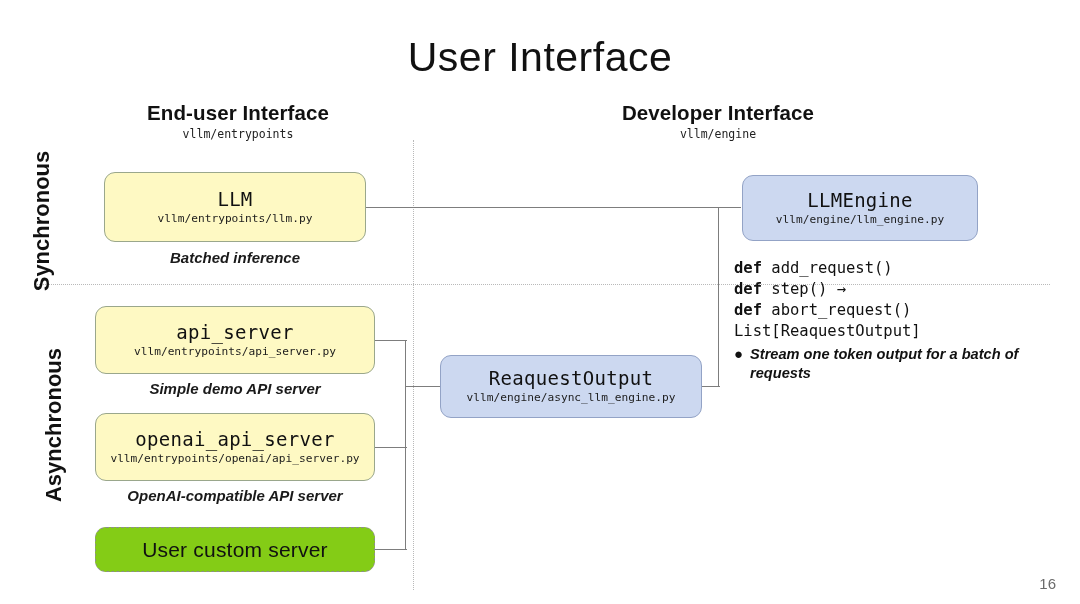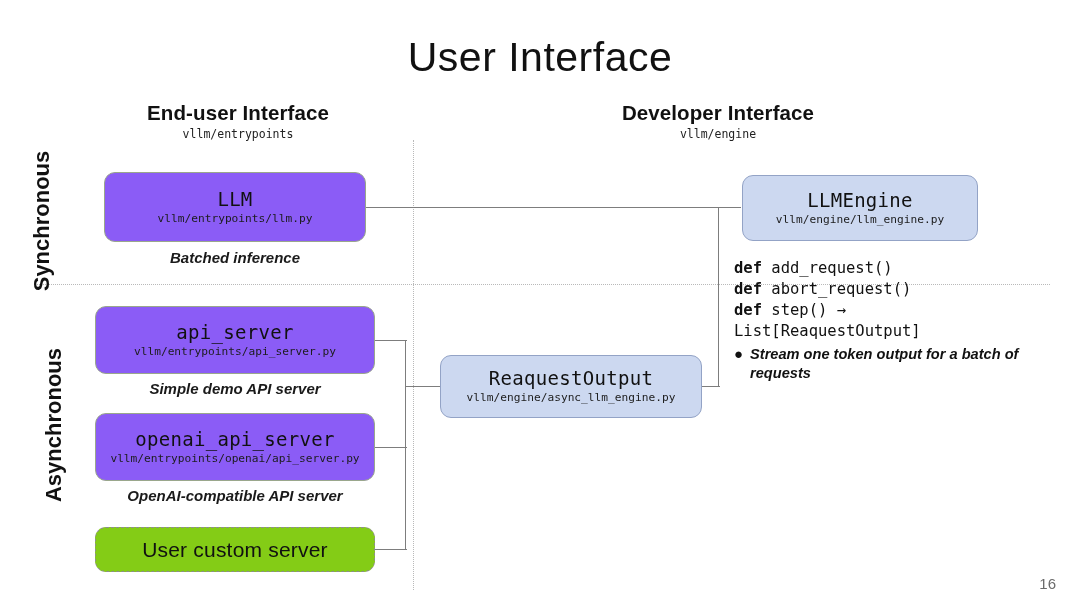--- a/index.html
+++ b/index.html
@@ -65,21 +65,21 @@
   
   .box{
     position:absolute;
     box-sizing:border-box;
     border:1.3px solid #9a9a9a;
     border-radius:11px;
     display:flex;flex-direction:column;
     align-items:center;justify-content:center;
     text-align:center;
   }
-  .box.green{background:#8b5cf6;border-color:#9aa78c;}
+  .box.green{background:#fef9c3;border-color:#9aa78c;}
   .box.blue{background:#ccd8f0;border-color:#93a3c6;}
   .box.dashed{background:#84cc16;border:1.6px dashed #8d8d8d;}
   .box .b-title{
     font-family:"DejaVu Sans Mono",monospace;
     font-size:19px;font-weight:400;color:#111;letter-spacing:.3px;
     line-height:1.1;
   }
   .box .b-title.plain{
     font-family:"Liberation Sans",sans-serif;
     font-size:21px;letter-spacing:.2px;
@@ -181,22 +181,22 @@
     <div class="b-title plain">User custom server</div>
   </div>
 
   <div class="box blue" style="left:440px;top:355px;width:262px;height:63px;">
     <div class="b-title">ReaquestOutput</div>
     <div class="b-path">vllm/engine/async_llm_engine.py</div>
   </div>
 
   <div class="codeblock" style="left:734px;top:258px;">
     <div class="codeline"><b>def </b><span>add_request()</span></div>
+    <div class="codeline"><b>def </b><span>step() →</span></div>
     <div class="codeline"><b>def </b><span>abort_request()</span></div>
-    <div class="codeline"><b>def </b><span>step() →</span></div>
     <div class="codeline"><b></b><span>List[ReaquestOutput]</span></div>
     <div class="bullet" style="margin-top:3px;">
       <span class="dot">●</span>
       <span>Stream one token output for a batch of requests</span>
     </div>
   </div>
 
 
   <div class="pagenum">16</div>
 

